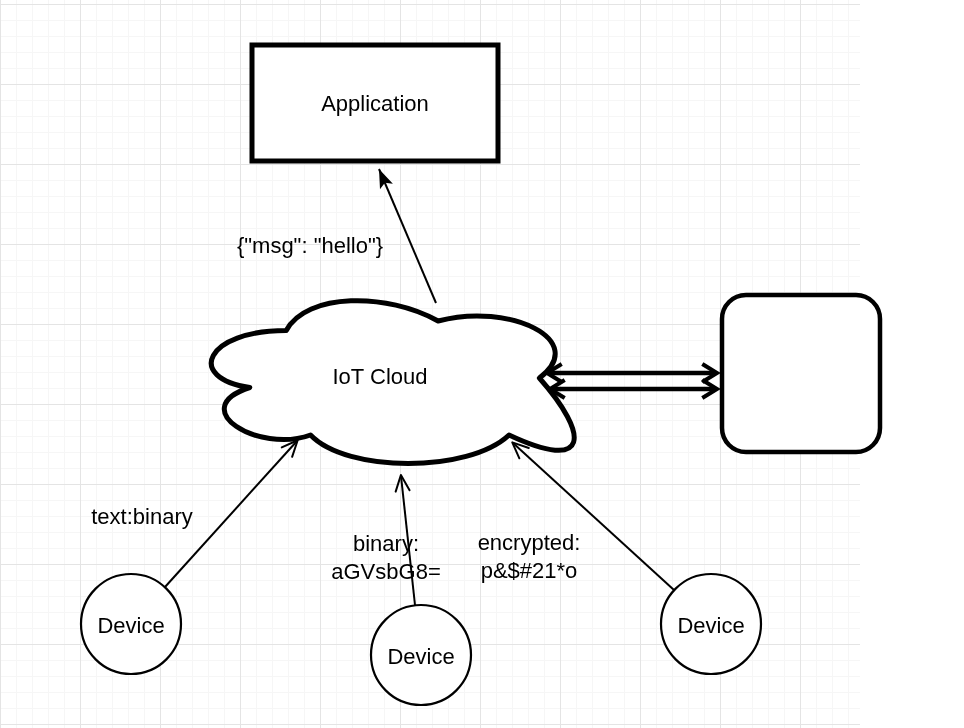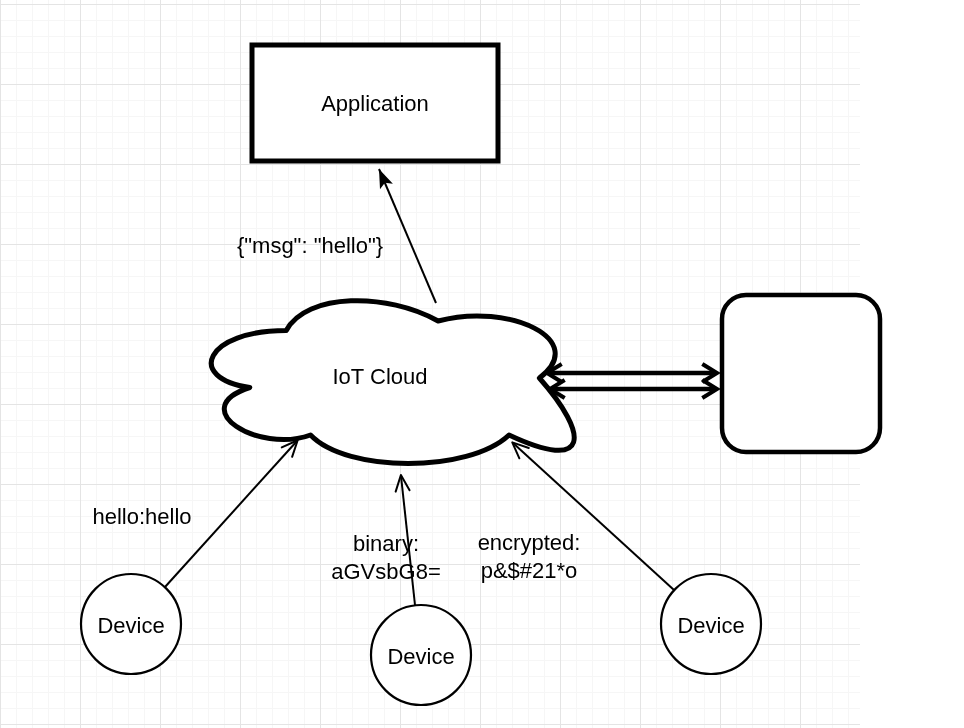--- a/index.html
+++ b/index.html
@@ -90,21 +90,21 @@
 
 
   <div class="label" style="left:131px; top:626px;">Device</div>
 
   <div class="label" style="left:421px; top:657px;">Device</div>
 
   <div class="label" style="left:711px; top:626px;">Device</div>
 
   <div class="label" style="left:310px; top:246px;">{"msg": "hello"}</div>
 
-  <div class="label" style="left:142px; top:517px;">hello:hello</div>
+  <div class="label" style="left:142px; top:517px;">text:binary</div>
 
   <div class="label" style="left:350px; top:558px;margin-left:36px;">binary:
 aGVsbG8=</div>
 
   <div class="label" style="left:529px; top:557px;">encrypted:
 p&amp;$#21*o</div>
 
 </div>
 
 </body></html>

